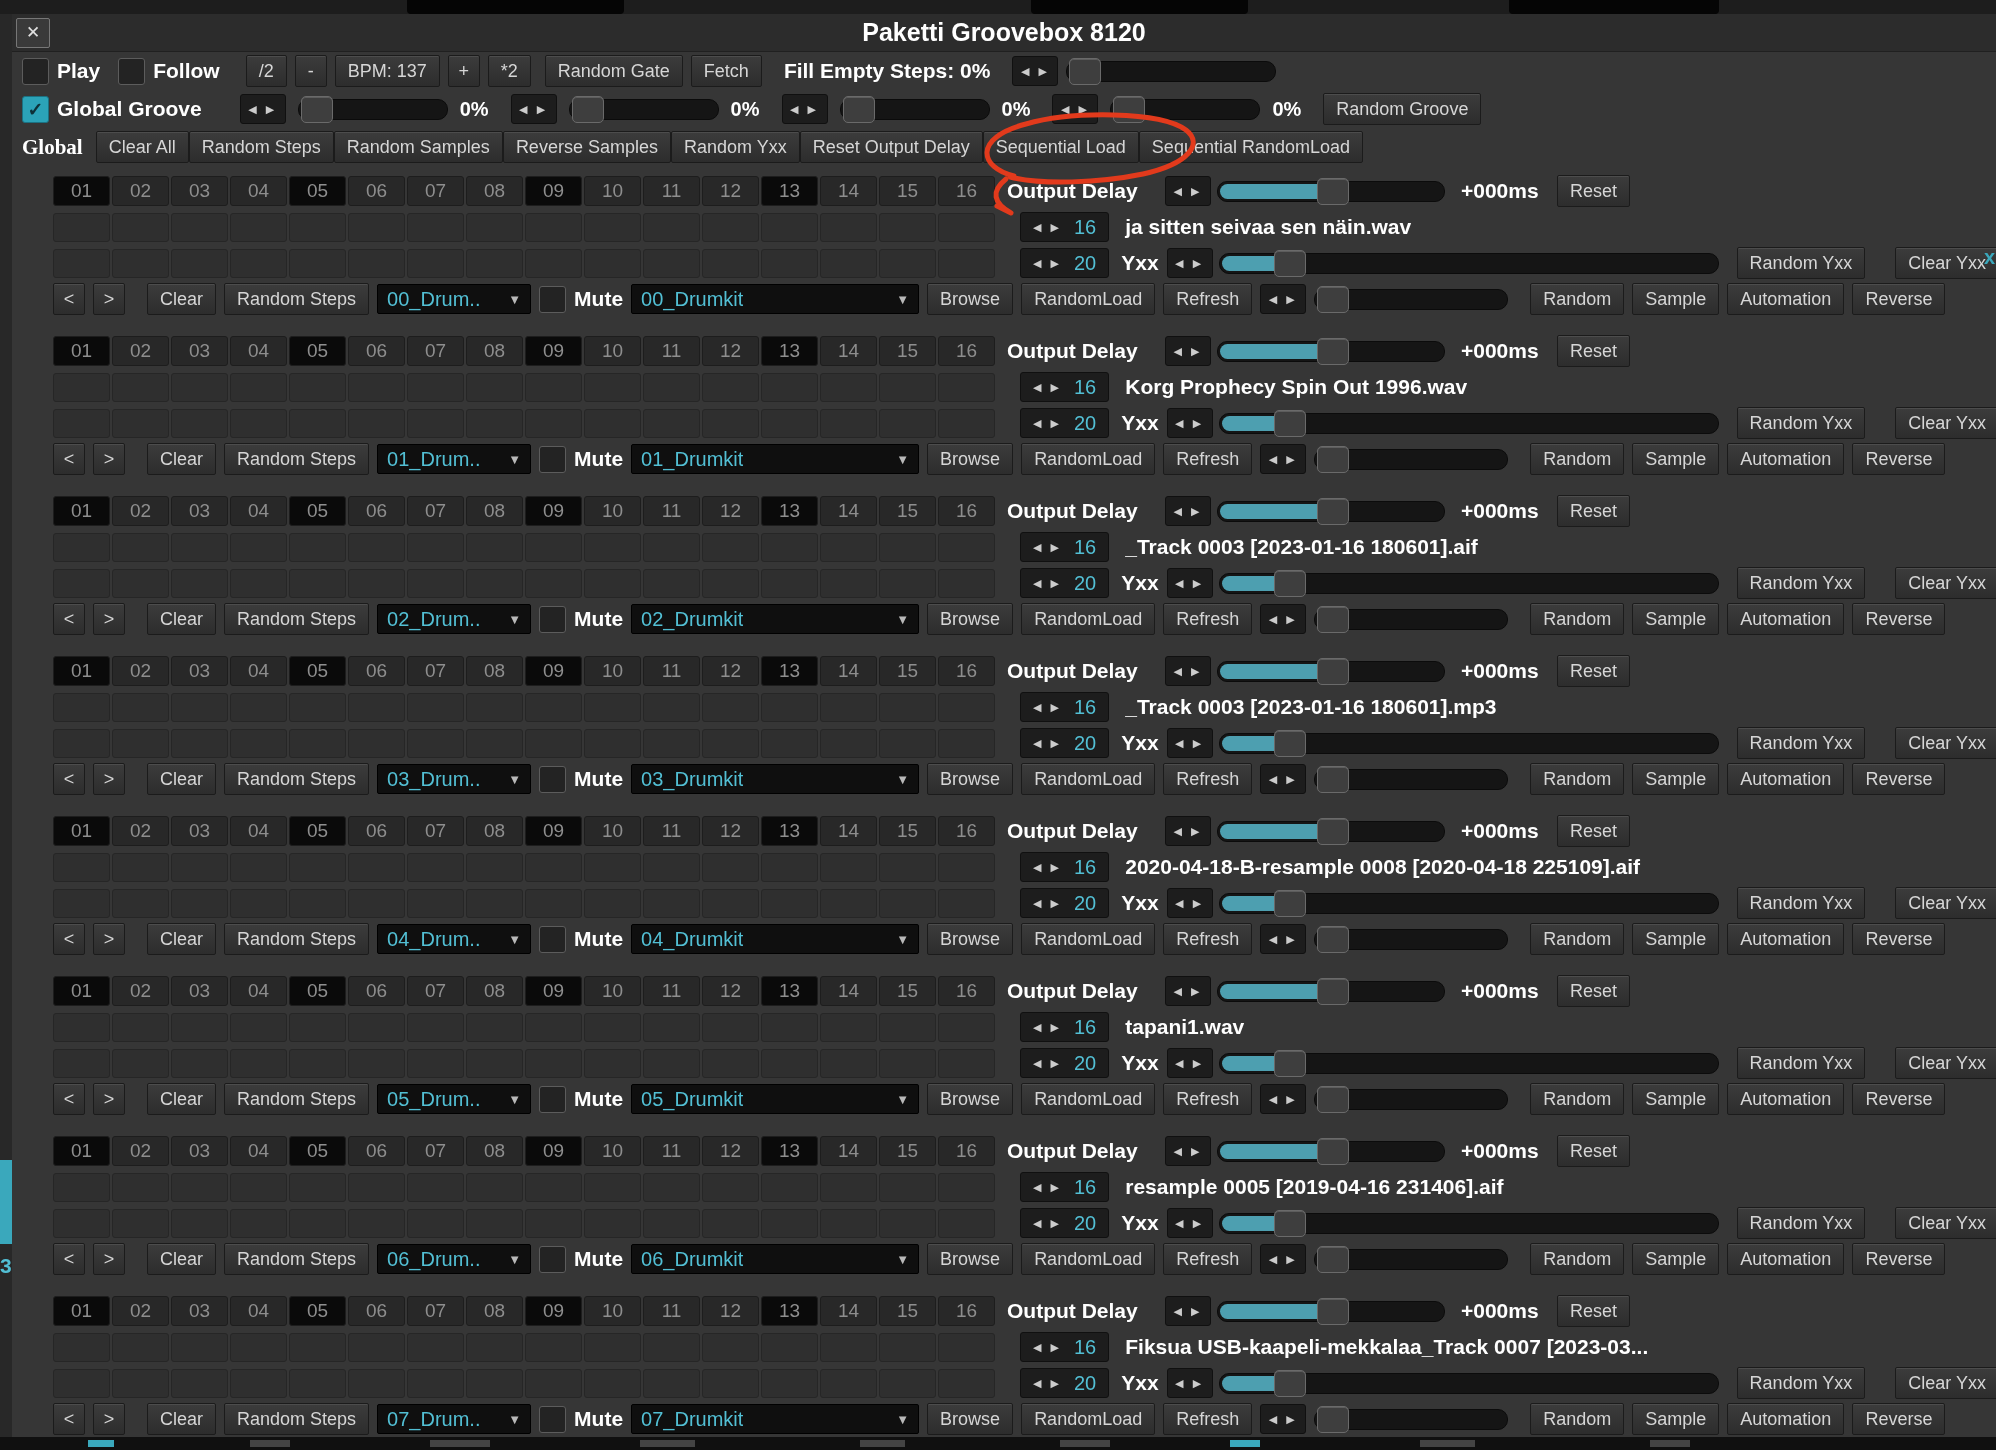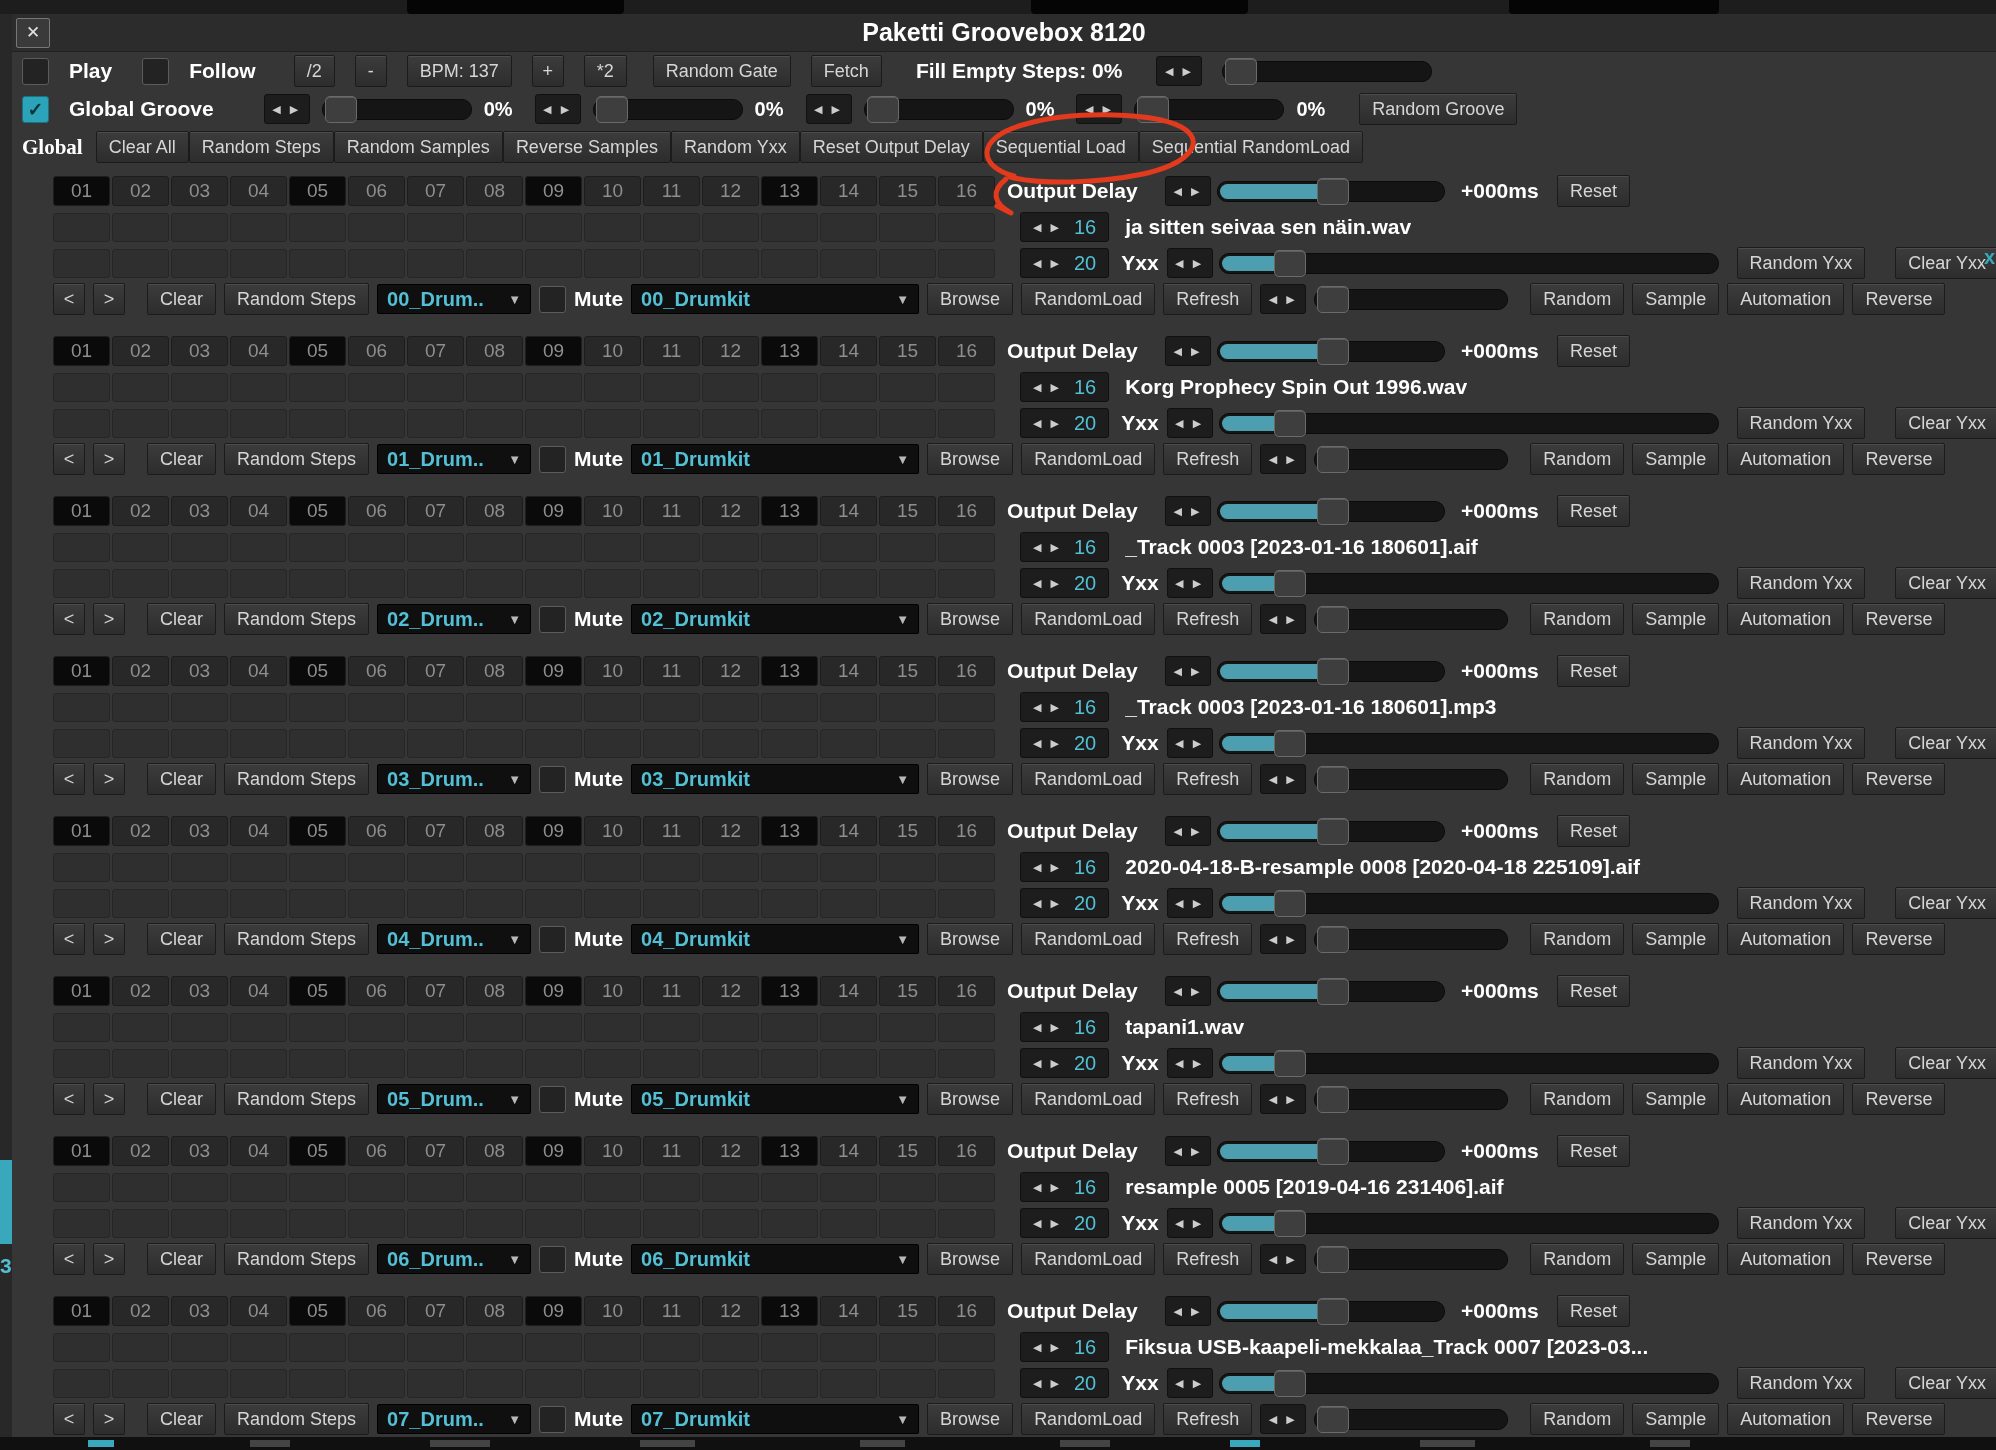--- a/index.html
+++ b/index.html
@@ -19,21 +19,21 @@
   .bs-frag{position:absolute; bottom:3px; height:7px; background:#444;}
   .bs-frag.teal{background:#3aa8bc;}
   .right-glyph{position:absolute; left:1984px; top:246px; color:#3aa8bc; font-weight:bold; font-size:20px; z-index:30;}
 
   
   .window{position:absolute; left:12px; top:14px; width:1984px; height:1436px; background:#363636;}
   .titlebar{position:relative; height:38px; background:#2c2c2c; border-bottom:1px solid #202020; display:flex; align-items:center;}
   .title{position:absolute; left:0; right:0; text-align:center; color:#ffffff; font-weight:bold; font-size:25px;}
   .closebtn{position:relative; z-index:2; margin-left:4px; width:34px; height:30px; background:#3a3a3a; border:1px solid #777; border-radius:2px; color:#e0e0e0; font-size:17px; display:flex; align-items:center; justify-content:center;}
 
-  .toolrow{display:flex; align-items:center; height:38px; padding-left:10px; gap:20px; position:relative;}
+  .toolrow{display:flex; align-items:center; height:38px; padding-left:10px; gap:8px; position:relative;}
   .lbl{color:#ffffff; font-weight:bold; font-size:21px; white-space:nowrap;}
   .btn{display:inline-flex; align-items:center; justify-content:center; background:linear-gradient(#3c3c3c,#2d2d2d); border:1px solid #1b1b1b; box-shadow:inset 0 1px 0 rgba(255,255,255,.09); color:#d6d6d6; font-size:18px; font-family:"Liberation Sans",sans-serif; height:32px; padding:0 12px; border-radius:2px; white-space:nowrap;}
   .btn.sq{width:32px; padding:0;}
   .chk{width:27px; height:27px; background:#232323; border:1px solid #5c5c5c; border-radius:3px; display:inline-flex; align-items:center; justify-content:center; flex:none;}
   .chk.checked{background:#2ba3b8; border-color:#1b7283; color:#0d3138; font-weight:bold; font-size:19px;}
   .spin{height:30px; min-width:46px; background:#1d1d1d; border:1px solid #101010; border-radius:3px; color:#cccccc; font-size:11px; letter-spacing:3px; display:inline-flex; align-items:center; justify-content:center; padding:0 5px; white-space:nowrap; flex:none;}
   .slider{position:relative; height:21px; background:#151515; border:1px solid #0b0b0b; border-radius:10px; flex:none;}
   .slider .fill{position:absolute; left:2px; top:2px; bottom:2px; background:var(--accent-teal); border-radius:9px;}
   .slider .handle{position:absolute; top:-4px; width:32px; height:27px; background:#3e3e3e; border:1px solid #6a6a6a; border-radius:5px; box-shadow:inset 0 1px 0 rgba(255,255,255,.16);}
   .pct{font-size:20px;}
@@ -66,21 +66,21 @@
   .valbox .tval{color:var(--teal-text); font-size:20px;}
   .samplename{margin-left:16px; font-size:21px;}
   .yxxlbl{margin-left:12px;}
   .yxx{width:500px; margin-left:6px;}
   .yxx .fill{width:12%;}
   .yxx .handle{left:11%;}
   .ryxx{margin-left:18px;}
   .cyxx{margin-left:30px;}
   .r3 .spin{margin-left:8px;}
   .r4{gap:8px;}
-  .dd{display:inline-flex; align-items:center; justify-content:space-between; background:#0f0f0f; border:1px solid #000; border-radius:2px; height:30px; padding:0 9px; flex:none;font-weight:bold;}
+  .dd{display:inline-flex; align-items:center; justify-content:space-between; background:#0f0f0f; border:1px solid #000; border-radius:2px; height:30px; padding:0 9px; flex:none;}
   .dd .ddtext{color:var(--teal-text); font-size:20px; white-space:nowrap; overflow:hidden;}
   .dd .ddarrow{color:#b8b8b8; font-size:13px; margin-left:10px;}
   .dd1{width:154px;}
   .dd2{width:288px;}
   .vol{width:194px;}
   .vol .handle{left:2px;}
   .groove-handle{left:2px;}
   .mlbl{margin-left:0;}
   .gap14{margin-left:14px;}
 </style>

